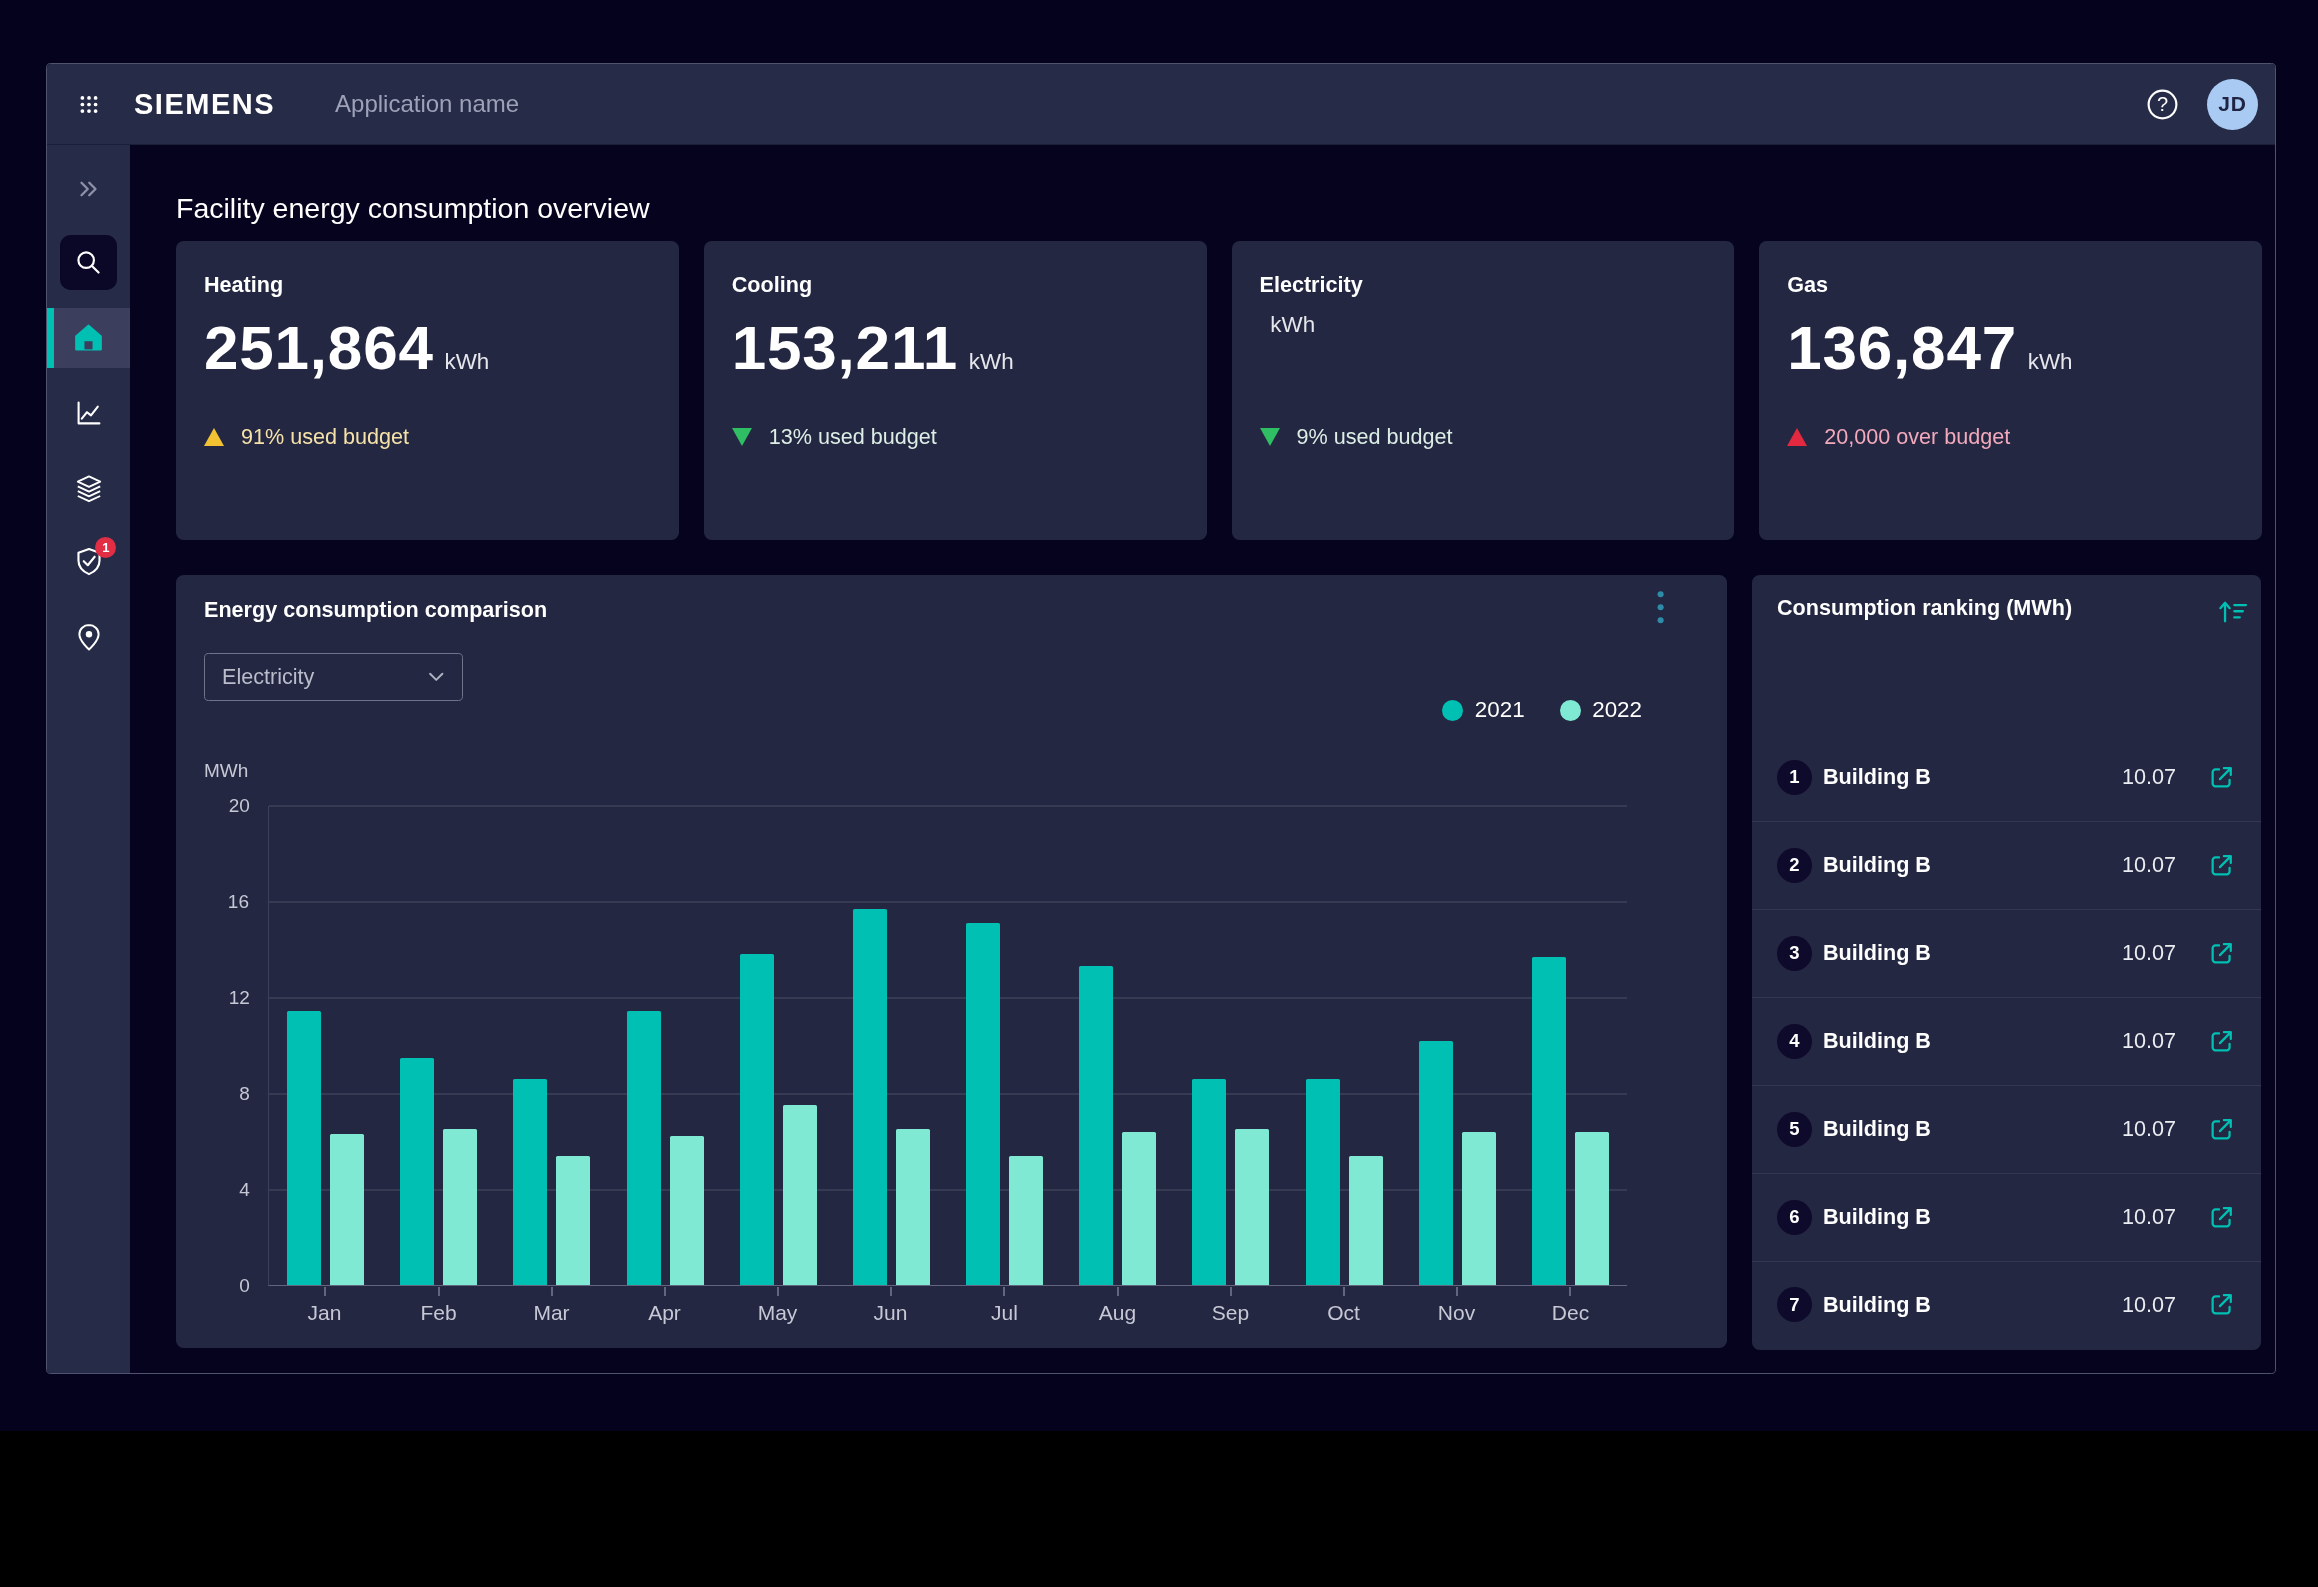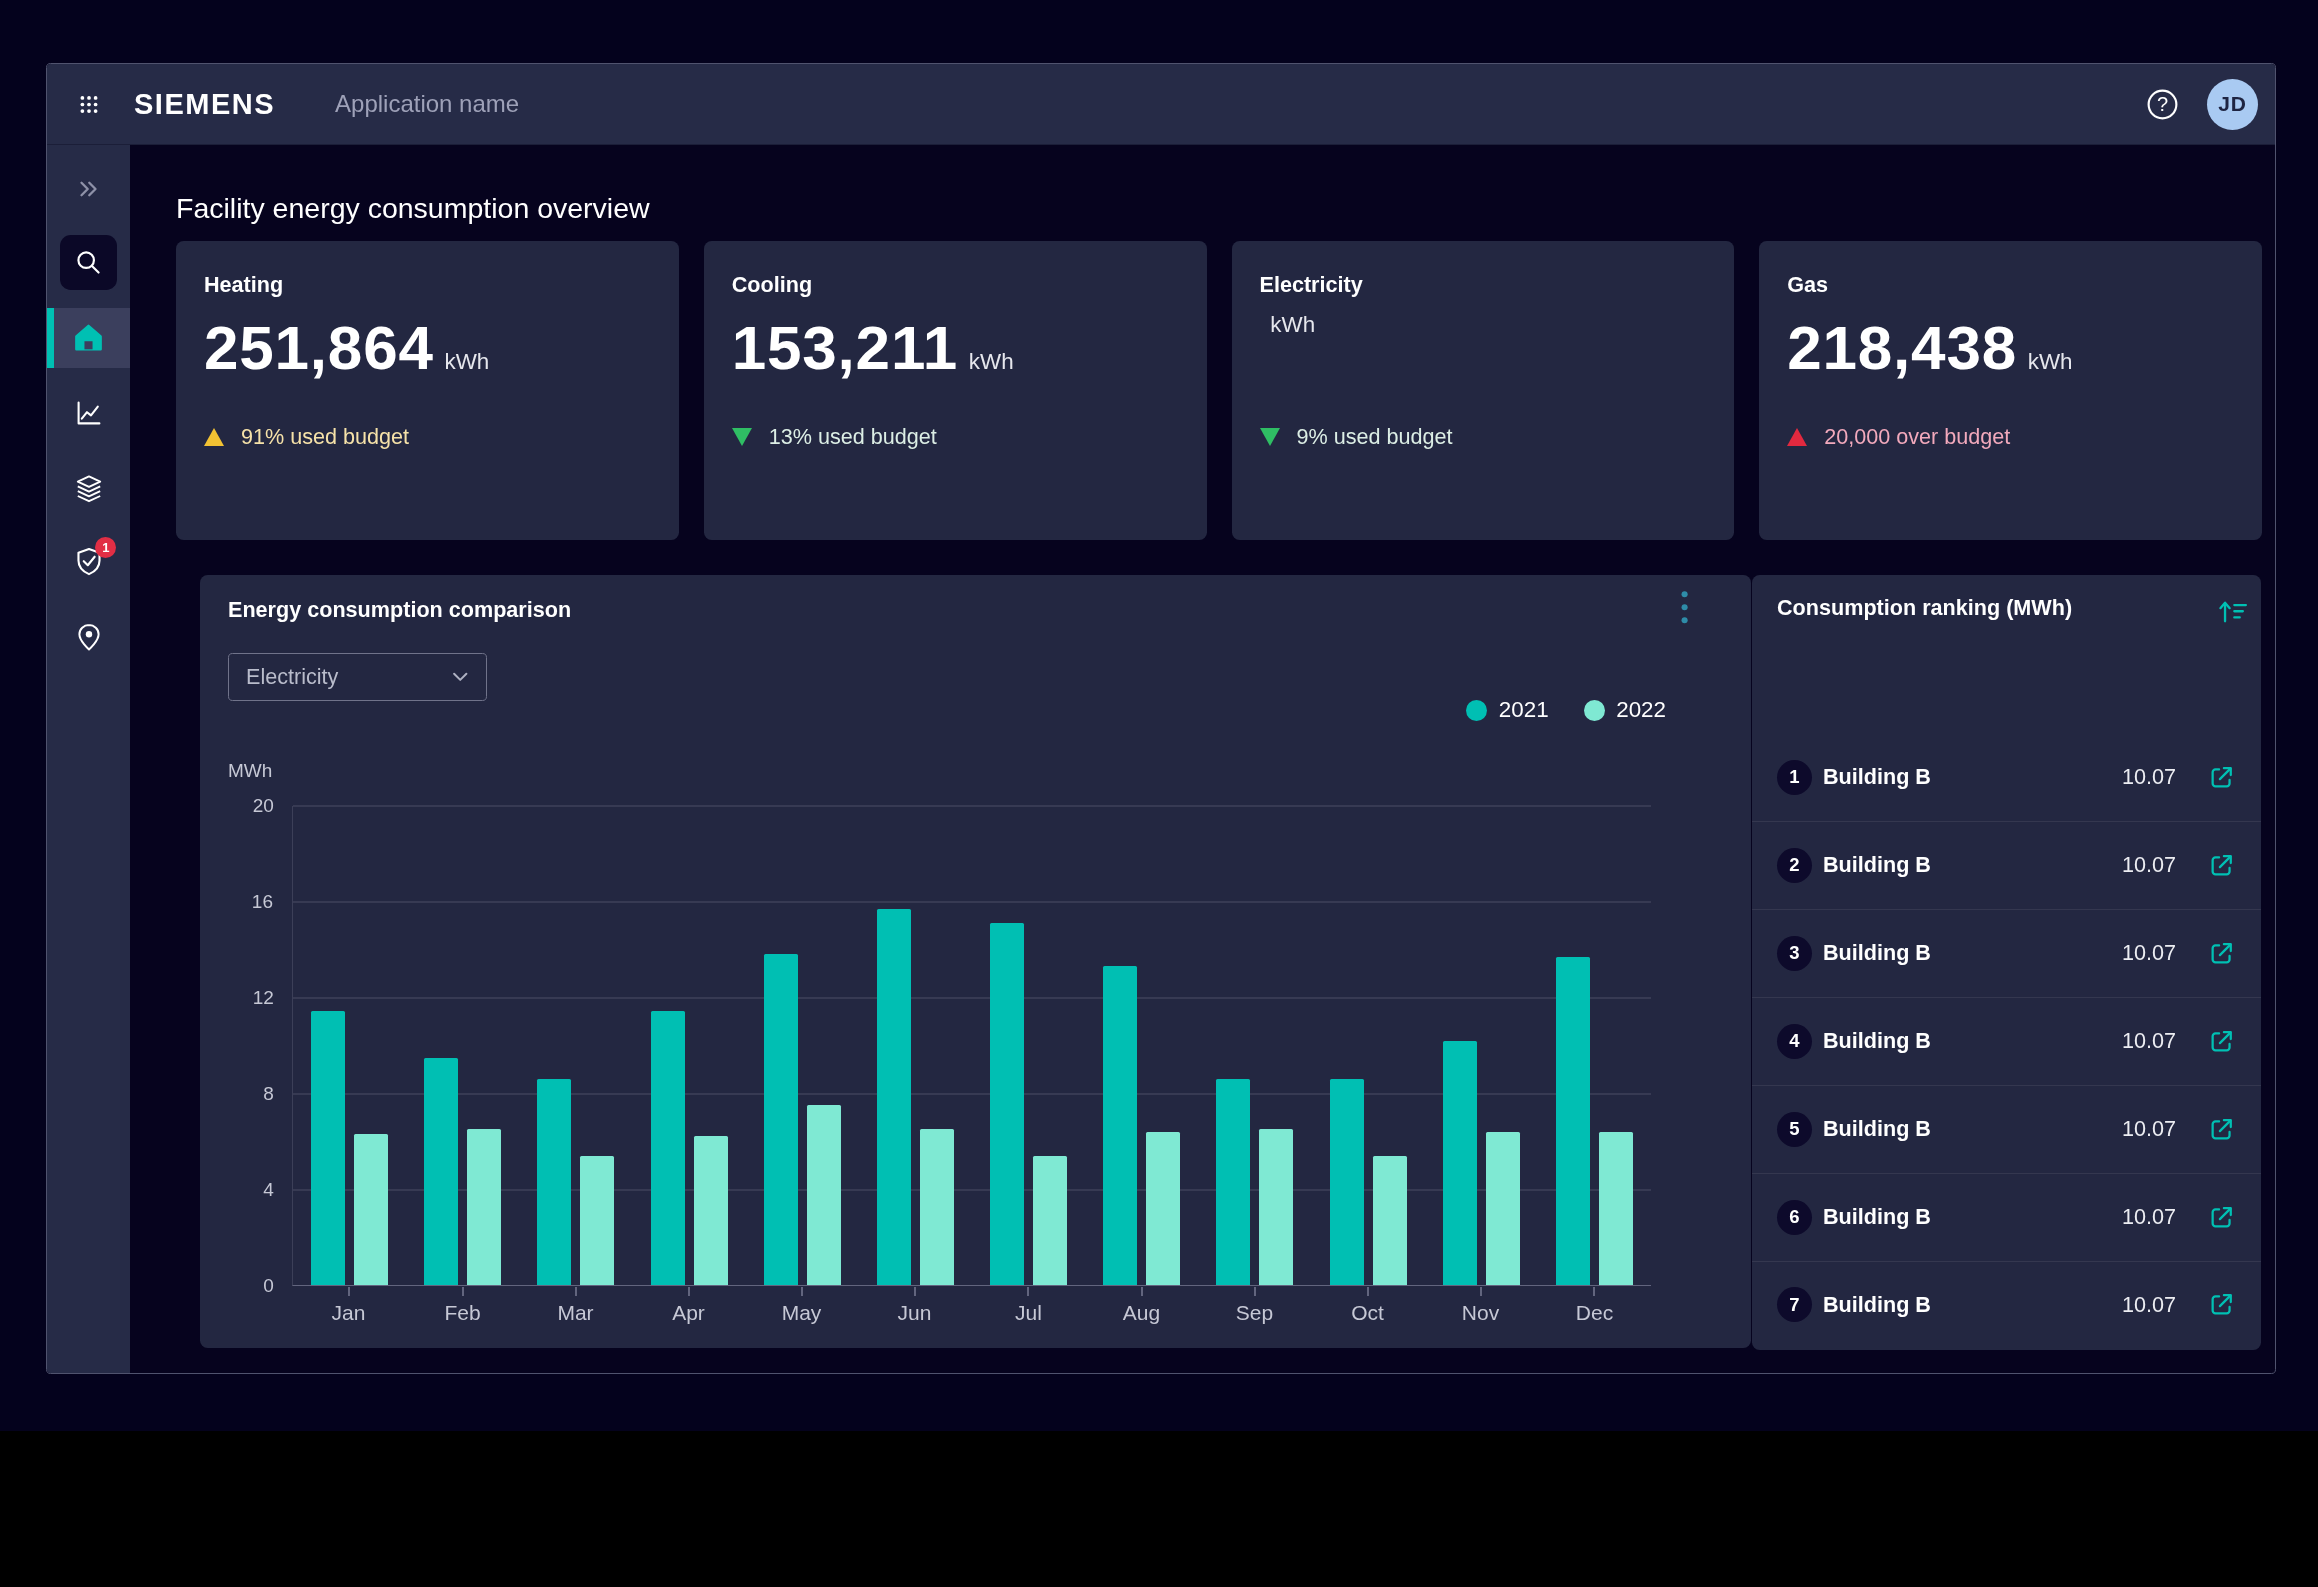--- a/index.html
+++ b/index.html
@@ -49,21 +49,21 @@
   .kpi-value-row{position:absolute;left:28px;top:71px;display:flex;align-items:baseline;text-align:center;}
   .kpi-value{font-size:62px;font-weight:700;color:#fff;letter-spacing:0.8px;}
   .kpi-unit{font-size:22.4px;color:#e6e7ed;margin-left:10.8px;}
   .kpi-status{position:absolute;left:28px;top:183px;display:flex;align-items:center;gap:17px;}
   .kpi-status-text{font-size:21.6px;}
   .tri{width:0;height:0;border-left:10.8px solid transparent;border-right:10.8px solid transparent;}
   .tri.up{border-bottom:18.5px solid #f2c233;}
   .tri.down{border-top:18.5px solid #2fbe64;}
   
   .panel{position:absolute;background:#232741;border-radius:7.7px;}
-  .chart-panel{left:129px;top:511px;width:1551px;height:773px;margin-left:24px;}
+  .chart-panel{left:129px;top:511px;width:1551px;height:773px;}
   .ranking-panel{left:1705px;top:511px;width:509px;height:775px;}
   .panel-title{position:absolute;left:28px;top:21.6px;font-size:21.6px;font-weight:700;color:#fff;}
   .ranking-panel .panel-title{left:25px;top:20px;}
   .kebab-btn{position:absolute;right:51px;top:12.3px;width:31px;height:49px;background:none;border:none;cursor:pointer;display:flex;align-items:flex-start;justify-content:center;}
   
   .dropdown{
     position:absolute;left:28px;top:78px;width:259px;height:48px;border:1.5px solid #70738a;border-radius:4.6px;
     background:none;display:flex;align-items:center;padding:0 17px;box-sizing:border-box;cursor:pointer;
   }
   .dropdown-label{font-size:21.6px;color:#b9bccb;}
@@ -225,21 +225,21 @@
           <span class="kpi-unit">kWh</span>
         </div>
         <div class="kpi-status">
           <span class="tri down" style="border-top-color: rgb(47, 190, 100);"></span>
           <span class="kpi-status-text" style="color: rgb(220, 238, 229);">9% used budget</span>
         </div>
       </div>
       <div class="kpi-card">
         <div class="kpi-title">Gas</div>
         <div class="kpi-value-row">
-          <span class="kpi-value">218,438</span>
+          <span class="kpi-value">136,847</span>
           <span class="kpi-unit">kWh</span>
         </div>
         <div class="kpi-status">
           <span class="tri up" style="border-bottom-color: rgb(226, 41, 63);"></span>
           <span class="kpi-status-text" style="color: rgb(242, 169, 188);">20,000 over budget</span>
         </div>
       </div>
     </section>
 
   <section class="panel chart-panel">

